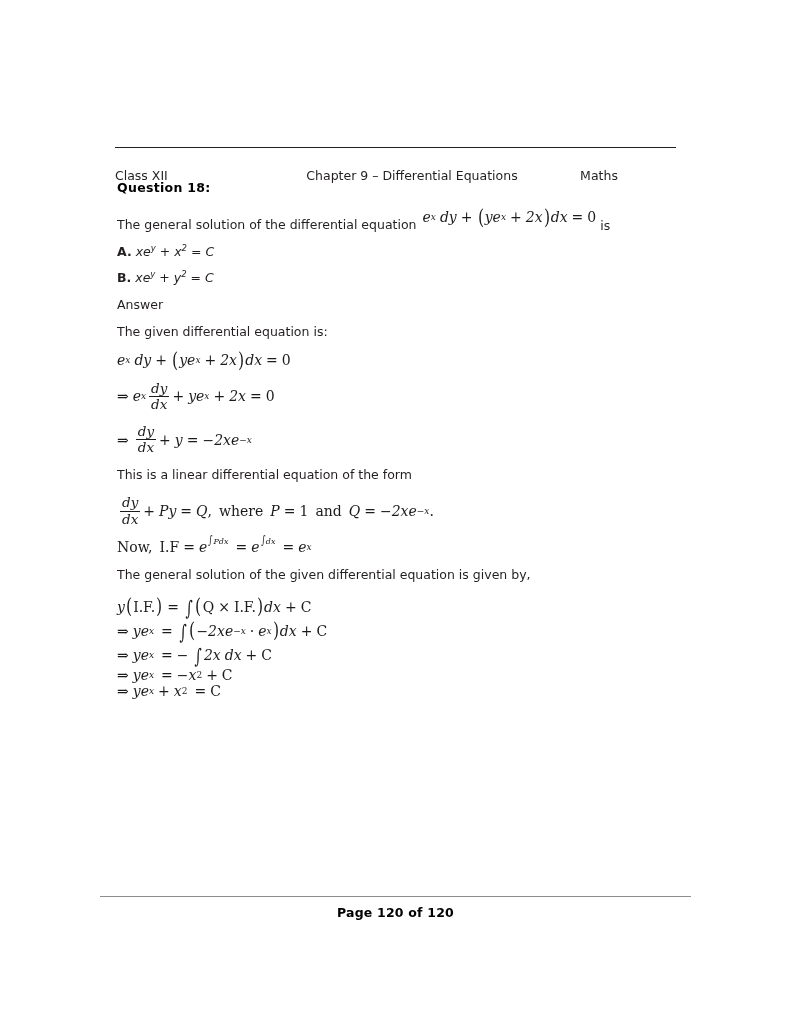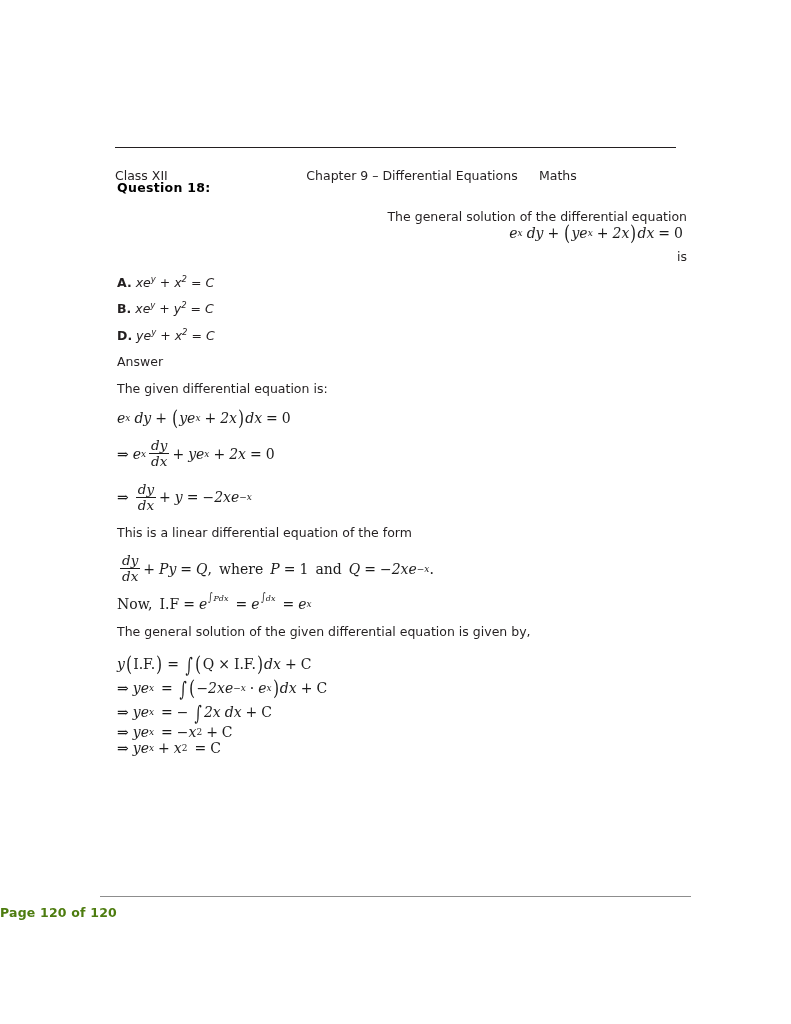--- a/index.html
+++ b/index.html
@@ -30,21 +30,21 @@
     top: 128px;
     width: 561px;
     display: flex;
     align-items: baseline;
     font-size: 12.5px;
     color: #231f20;
     font-family: "DejaVu Sans", sans-serif;
   }
   .hdr-left   { width: 170px; text-align: left; margin-top: 40px; }
   .hdr-center { flex: 1; text-align: center; }
-  .hdr-right  { width: 120px; text-align: left; padding-right: 17px; }
+  .hdr-right  { width: 120px; text-align: center; padding-right: 17px; }
 
   .header-rule {
     position: absolute;
     left: 115px;
     top: 147px;
     width: 561px;
     height: 0;
     border-top: 1.4px solid #231f20;
   }
 
@@ -55,24 +55,24 @@
     top: 896px;
     width: 591px;
     height: 0;
     border-top: 1.6px solid #8d8d8d;
   }
   .footer-text {
     position: absolute;
     left: 0;
     top: 905px;
     width: 791px;
-    text-align: left;
+    text-align: center;
     font-size: 12.5px;
     font-weight: bold;
-    color: #4d7c0f;
+    color: #000000;
     letter-spacing: 0.2px;
   }
 
   
   .content {
     position: absolute;
     left: 117px;
     top: 180px;
     width: 570px;
   }
@@ -105,21 +105,20 @@
   sup.sm-up { font-size: 8.5px; vertical-align: super; line-height: 0; }
 
   
   .q-line {
     display: flex;
     align-items: flex-end;
     font-size: 12.5px;
     color: #231f20;
     margin: 0 0 10px 0;
     white-space: nowrap;
-    flex-direction: column;
   }
   .q-line .lead { padding-bottom: 1px; }
   .q-line .inline-math {
     margin: 0 4px 7px 6px;
   }
   .q-line .trail { padding-bottom: 0px; font-size: 12.5px; }
 
   
   .math {
     font-family: "DejaVu Serif", serif;
@@ -245,24 +244,20 @@
     </div>
 
     <div class="opt">
       <b>A.</b>
       <span class="sans-it">xe<sup class="sm">y</sup> + x<sup class="sm-up">2</sup> = C</span>
     </div>
     <div class="opt">
       <b>B.</b>
       <span class="sans-it">xe<sup class="sm">y</sup> + y<sup class="sm-up">2</sup> = C</span>
     </div>
-    <div class="opt">
-      <b>D.</b>
-      <span class="sans-it">ye<sup class="sm">y</sup> + x<sup class="sm-up">2</sup> = C</span>
-    </div>
 
     <div class="para">Answer</div>
     <div class="para">The given differential equation is:</div>
 
     <div class="mrow gap-a" title="e^x dy + (ye^x + 2x) dx = 0">
       e<sup>x</sup><span class="sp2"></span>dy<span class="sp2"></span><span class="up">+</span><span class="sp2"></span><span class="paren">(</span>ye<sup>x</sup><span class="sp2"></span><span class="up">+</span><span class="sp2"></span>2x<span class="paren">)</span>dx<span class="sp2"></span><span class="up">=</span><span class="sp2"></span><span class="up">0</span>
     </div>
 
     <div class="mrow gap-b" title="e^x dy/dx + ye^x + 2x = 0">
       <span class="arrow">⇒</span>e<sup>x</sup>

